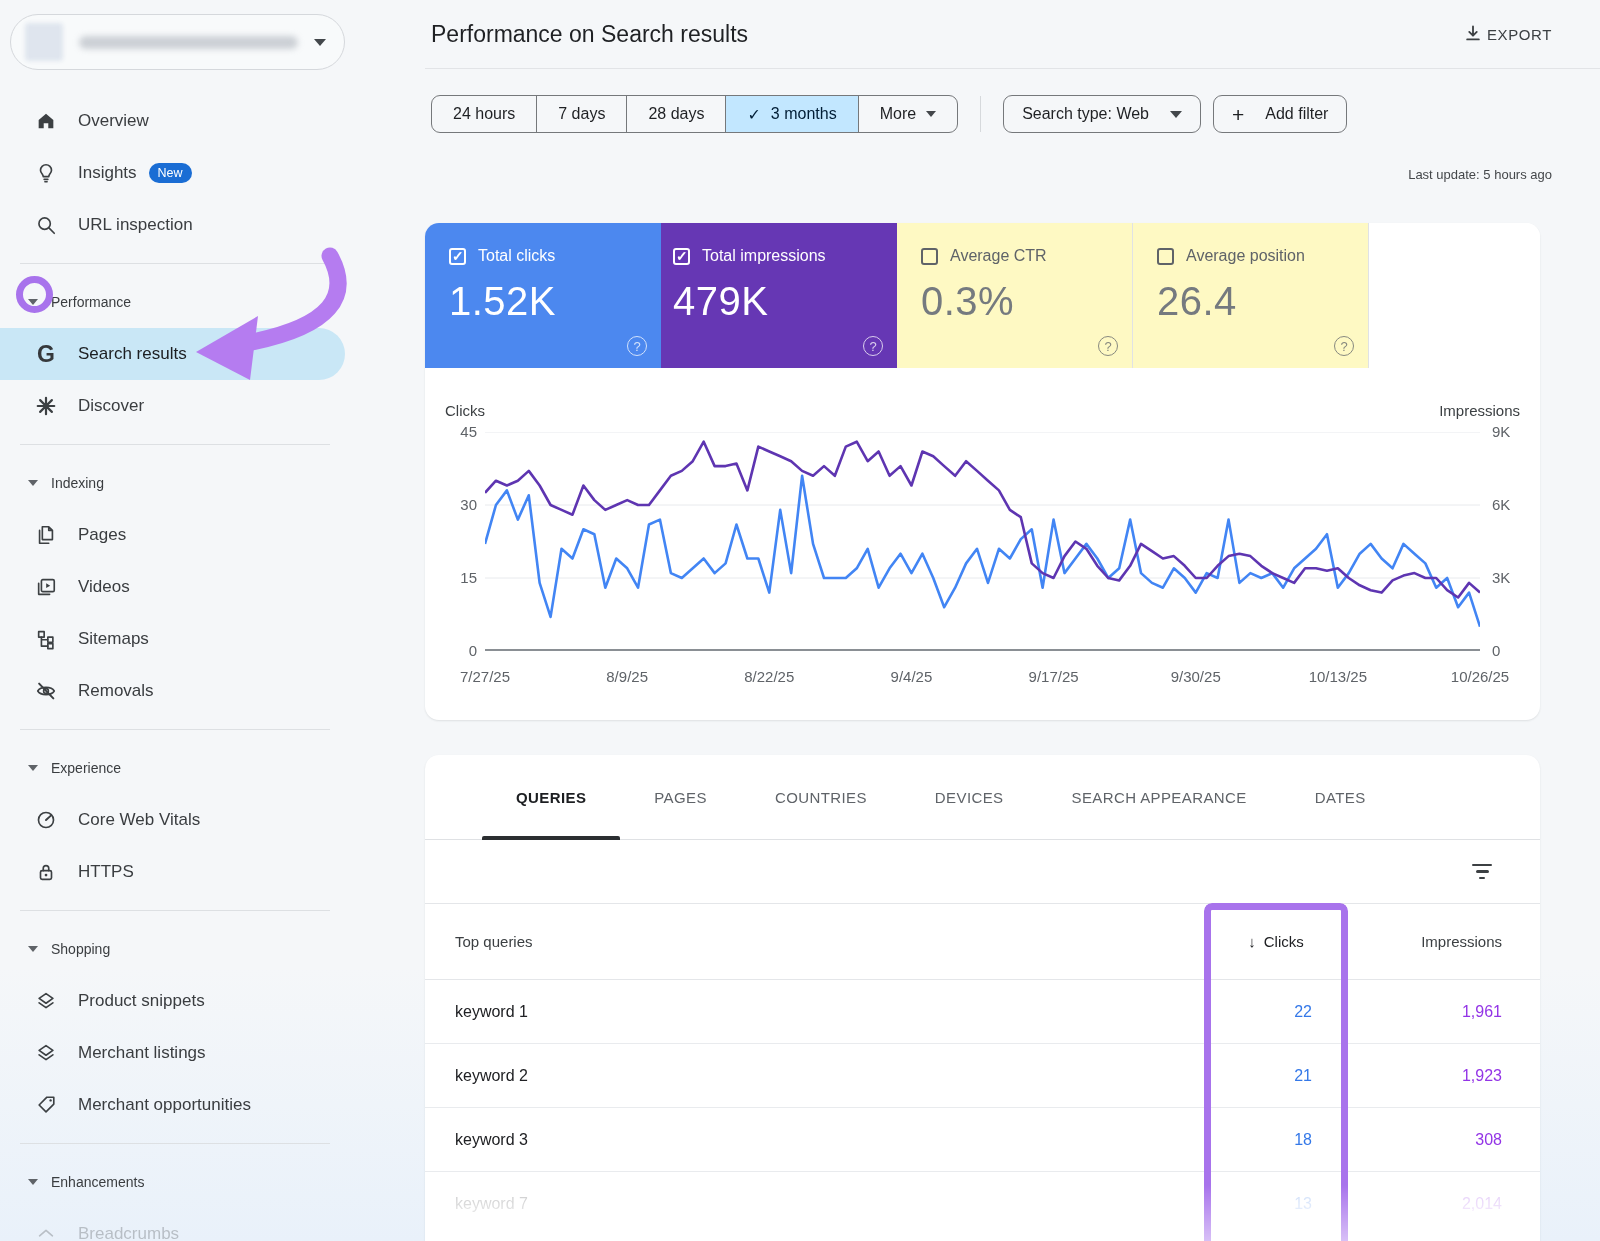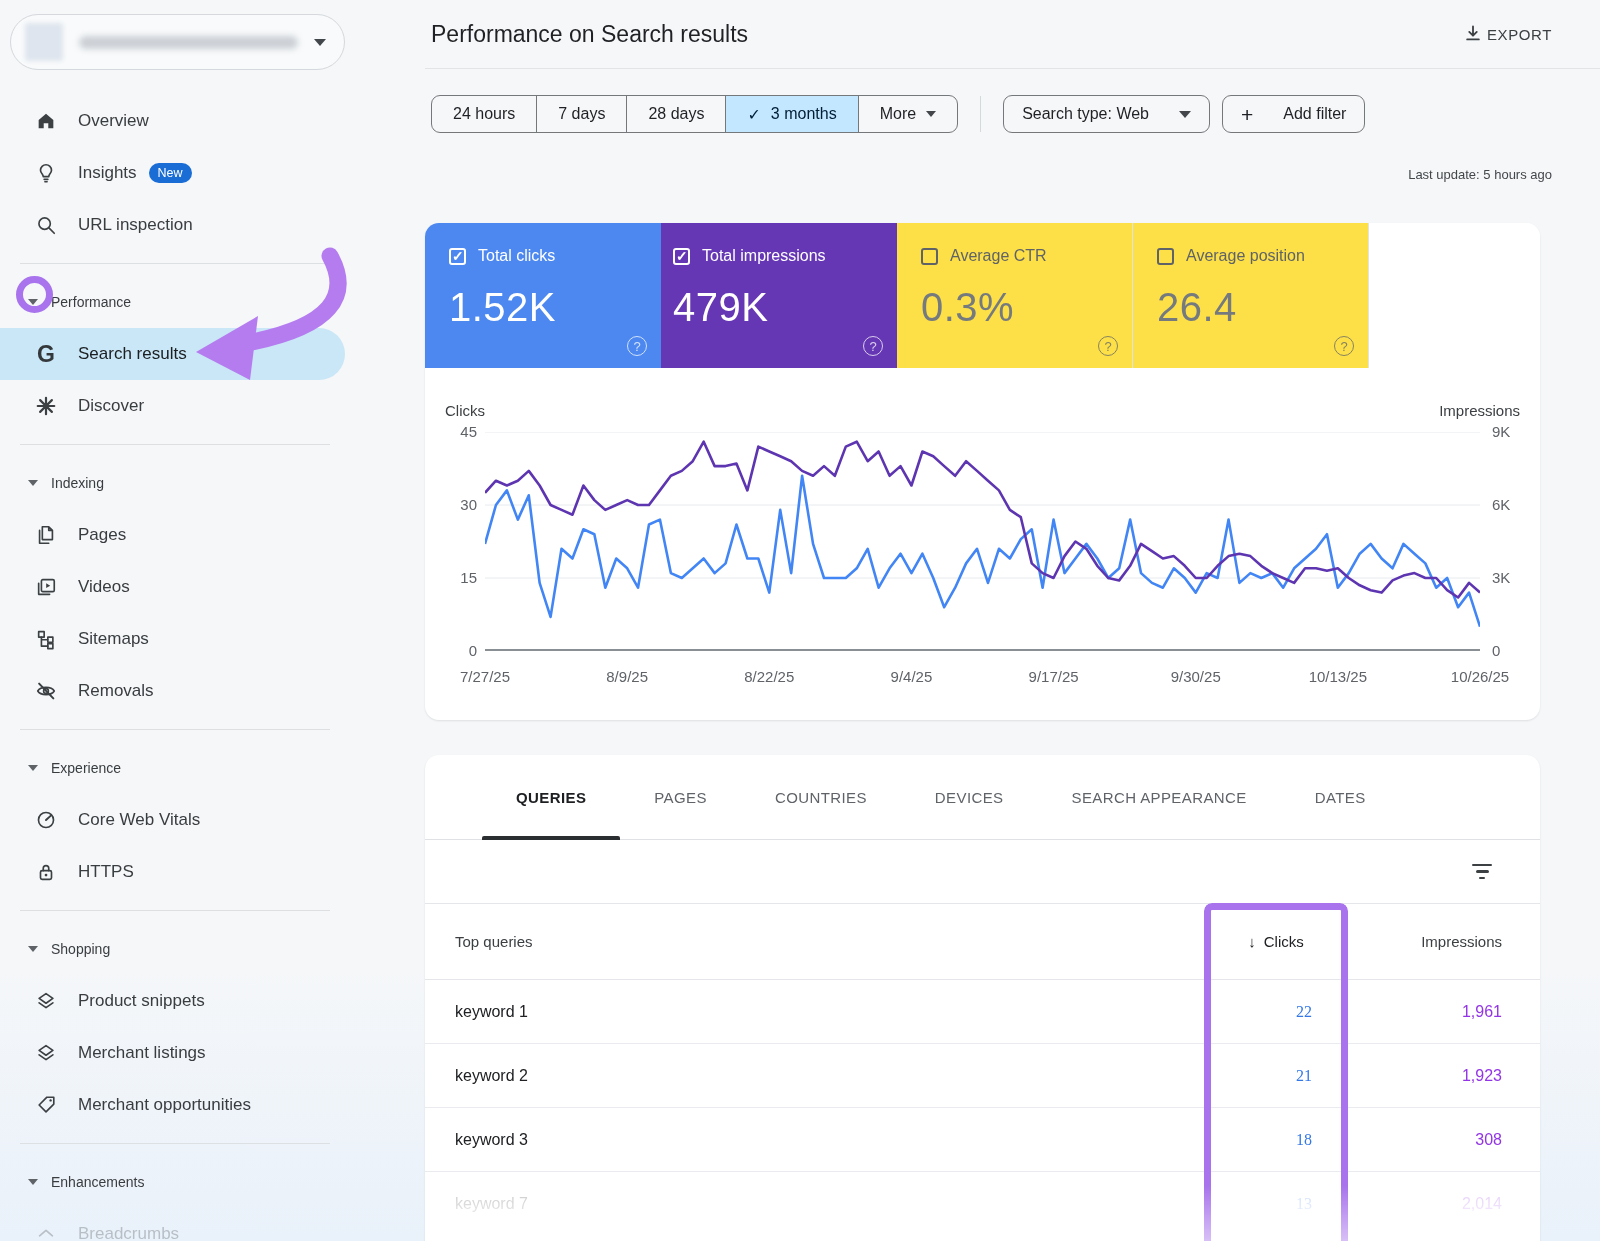--- a/index.html
+++ b/index.html
@@ -44,36 +44,36 @@
   .page-title { font-size:23px; font-weight:400; color:#1f2124; flex:1; }
   .export-btn { display:flex; align-items:center; gap:4px; font-size:15px; font-weight:500; letter-spacing:.6px; color:#3c4043; cursor:pointer; }
   .filter-row { margin:26px 0 0 6px; display:flex; align-items:center; height:38px; }
   .seg { display:inline-flex; border:1px solid #75787b; border-radius:9px; overflow:hidden; background:transparent; height:38px; }
   .seg-btn { padding:0 21px; font-size:16px; color:#1f2124; display:flex; align-items:center; border-left:1px solid #75787b; cursor:pointer; white-space:nowrap; }
   .seg-btn:first-child { border-left:none; }
   .seg-btn.sel { background:#c2e7ff; color:#001d35; gap:10px; }
   .seg-btn.more { gap:10px; }
   .seg .caret { border-top-width:6px; border-left-width:5px; border-right-width:5px; }
   .vsep { width:1px; height:36px; background:#d6d9dc; margin:0 22px; }
-  .pill-btn { height:38px; border:1px solid #75787b; border-radius:9px; background:transparent; display:flex; align-items:center; padding:0 18px; font-size:16px; color:#1f2124; gap:30px; cursor:pointer; white-space:nowrap; }
+  .pill-btn { height:38px; border:1px solid #75787b; border-radius:9px; background:transparent; display:flex; align-items:center; padding:0 18px; font-size:16px; color:#1f2124; gap:21px; cursor:pointer; white-space:nowrap; }
   .plus { font-size:21px; font-weight:400; color:#1f2124; line-height:1; }
   .last-update { text-align:right; padding-right:48px; margin-top:34px; font-size:13px; color:#44474a; }
   
   .panel { background:#fff; border-radius:14px; box-shadow:0 1px 2px rgba(60,64,67,.12); margin-left:0; width:1115px; }
   .panel1 { margin-top:41px; height:497px; overflow:hidden; }
   .cards { display:flex; height:145px; }
   .card { width:236px; padding:24px 20px 12px 24px; position:relative; cursor:pointer; }
   .card.blue { background:#4c88ef; color:#fff; }
   .card.purple { background:#6637b4; color:#fff;padding-left:12px; }
-  .card.white { background:#fde047; color:#5f6368; border-right:1px solid #e0e2e5; }
+  .card.white { background:#fef9c3; color:#5f6368; border-right:1px solid #e0e2e5; }
   .card.white:nth-child(3) { border-left:none; }
   .card-top { display:flex; align-items:center; gap:12px; font-size:16px; }
   .cbx { width:17px; height:17px; border:2px solid currentColor; border-radius:3px; position:relative; flex:0 0 17px; }
   .cbx.checked::after { content:"✓"; position:absolute; left:1px; top:-2px; font-size:14px; font-weight:700; }
-  .card-val { font-size:40px; margin-top:20px; font-weight:400; letter-spacing:.5px; }
+  .card-val { font-size:40px; margin-top:14px; font-weight:400; letter-spacing:.5px; }
   .card.white .card-val { color:#757a7f; }
   .help { position:absolute; right:14px; bottom:12px; width:20px; height:20px; border:1.5px solid currentColor; opacity:.75; border-radius:50%; font-size:13px; display:flex; align-items:center; justify-content:center; cursor:pointer; }
   .card-filler { flex:1; background:#fff; }
   
   .chart { position:relative; height:352px; }
   .axis-title { position:absolute; top:34px; font-size:15px; color:#3c4043; }
   .axis-title.left { left:20px; }
   .axis-title.right { right:20px; }
   .ytick { position:absolute; font-size:15px; color:#5f6368; line-height:16px; }
   .plot { position:absolute; left:60px; top:64px; width:995px; height:219px; }
@@ -87,21 +87,21 @@
   .tab { padding:0 34px; display:flex; align-items:center; font-size:15px; letter-spacing:.4px; color:#5f6368; cursor:pointer; position:relative; font-weight:500; }
   .tab.active { color:#1c1e21; font-weight:700; }
   .tab.active::after { content:""; position:absolute; left:0; right:0; bottom:-1px; height:4px; background:#2b2e31; border-radius:2px 2px 0 0; }
   .tablebar { height:63px; display:flex; align-items:center; justify-content:flex-end; padding-right:48px; }
   .thead { height:77px; display:flex; align-items:center; border-top:1px solid #e4e6e9; border-bottom:1px solid #e4e6e9; font-size:15px; color:#3c4043; }
   .col-q { flex:1; padding-left:30px; }
   .col-c { width:144px; text-align:center; font-weight:500; color:#202124; }
   .col-i { width:192px; text-align:right; padding-right:38px; }
   .trow { height:64px; display:flex; align-items:center; border-bottom:1px solid #e9ebee; font-size:16px; cursor:pointer; }
   .trow .col-q { color:#202124; }
-  .trow .col-c { text-align:right; padding-right:36px; color:#3478e8;font-family:Liberation Serif, serif; }
+  .trow .col-c { text-align:right; padding-right:36px; color:#3478e8; }
   .trow .col-i { color:#9334e6; }
   .trow.faded { opacity:.3; -webkit-mask-image:linear-gradient(to bottom,#000 10%,transparent 95%); mask-image:linear-gradient(to bottom,#000 10%,transparent 95%); }
   .sort-arrow { font-size:15px; margin-right:8px; }
   .col-rect {
     position:absolute; left:779px; top:148px; width:144px; height:392px;
     border:7px solid #a873ec; border-radius:8px; z-index:4; pointer-events:none;
     -webkit-mask-image:linear-gradient(to bottom,#000 72%,transparent 98%);
     mask-image:linear-gradient(to bottom,#000 72%,transparent 98%);
   }
   .ficon { display:flex; flex-direction:column; align-items:center; gap:4px; cursor:pointer; }

